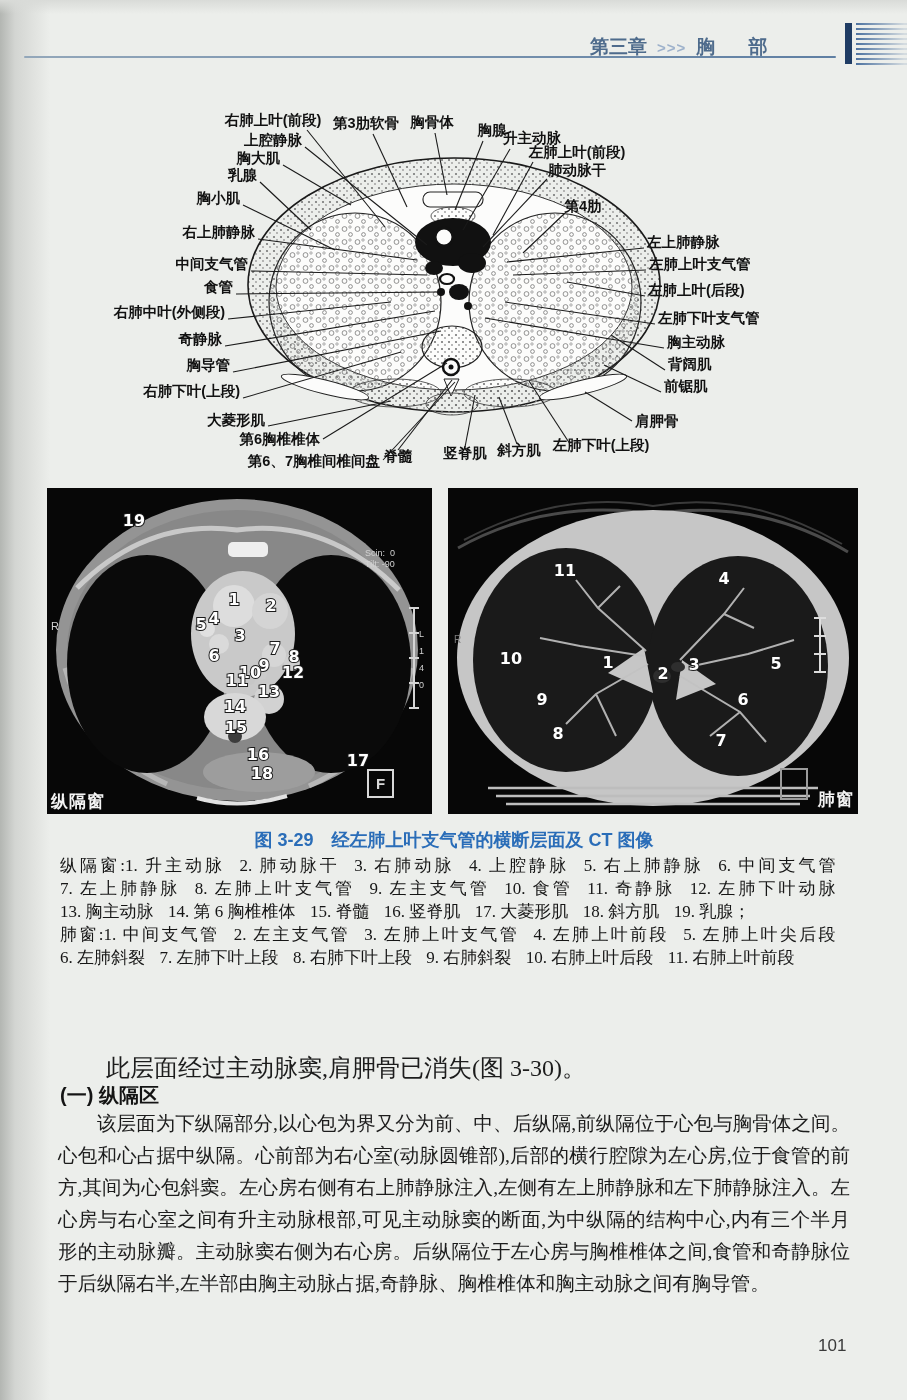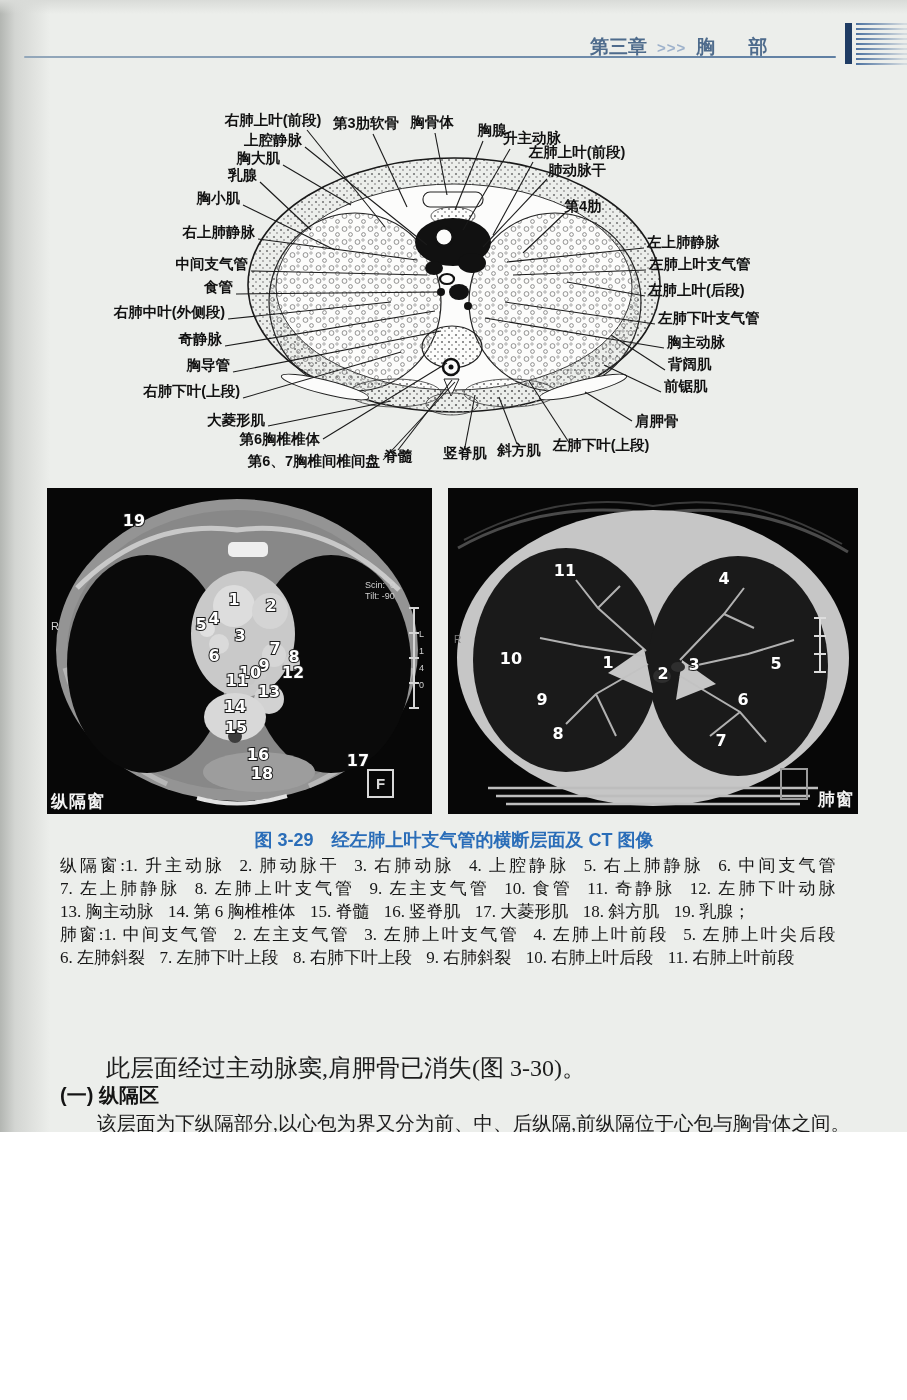--- a/index.html
+++ b/index.html
@@ -1,16 +1,16 @@
 <!DOCTYPE html>
 <html><head>
 <meta charset="utf-8">
 <style>
   html,body{margin:0;padding:0;}
-  .page{position:relative;width:907px;height:1132px;background:#eceeeb;overflow:hidden;
+  .page{position:relative;width:907px;height:1400px;background:#eceeeb;overflow:hidden;
         font-family:"Liberation Serif",serif;color:#1c1c1c;}
   .scan-edge{position:absolute;left:0;top:0;width:50px;height:100%;
         background:linear-gradient(90deg,#b3b6b2 0,#d3d5d2 30%,rgba(236,238,235,0) 100%);}
   .scan-edge-top{position:absolute;left:0;top:0;width:100%;height:14px;
         background:linear-gradient(180deg,#d9dbd8 0,rgba(236,238,235,0) 100%);}
 
   
   .hdr-line{position:absolute;left:24px;top:56px;width:812px;height:2px;
         background:linear-gradient(90deg,#93a7ba,#5f7fa3);border-radius:2px;}
   .hdr-text{position:absolute;top:34px;left:590px;font-family:"Liberation Sans",sans-serif;
@@ -222,21 +222,21 @@
           <text x="190" y="198" text-anchor="middle" class="ctnum">11</text>
           <text x="246" y="190" text-anchor="middle" class="ctnum">12</text>
           <text x="222" y="209" text-anchor="middle" class="ctnum">13</text>
           <text x="188" y="224" text-anchor="middle" class="ctnum">14</text>
           <text x="189" y="245" text-anchor="middle" class="ctnum">15</text>
           <text x="211" y="272" text-anchor="middle" class="ctnum">16</text>
           <text x="311" y="278" text-anchor="middle" class="ctnum">17</text>
           <text x="215" y="291" text-anchor="middle" class="ctnum">18</text>
         </g>
     </svg>
-    <div class="ct-overlay ct-small" style="left:318px;top:60px;margin-top:32px;">Scin:  0
+    <div class="ct-overlay ct-small" style="left:318px;top:60px;">Scin:  0
 Tilt: -90</div>
     <div class="ct-overlay" style="left:4px;top:132px;font-size:11px;">R</div>
     <div class="ct-overlay ct-vert" style="left:372px;top:138px;">L
 1
 4
 0</div>
     <div class="ct-overlay ct-fbox" style="left:320px;top:281px;">F</div>
     <div class="ct-overlay ct-window-label" style="left:4px;top:302px;">纵隔窗</div>
   </div>
 

